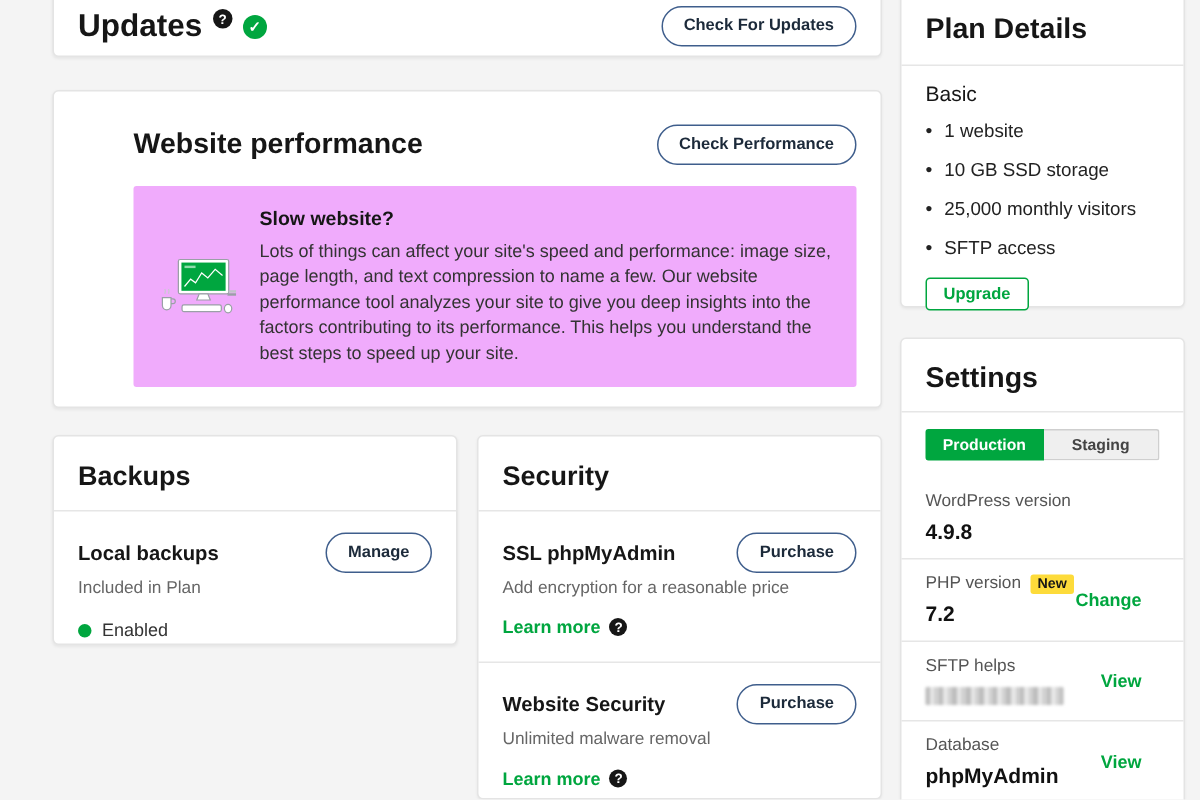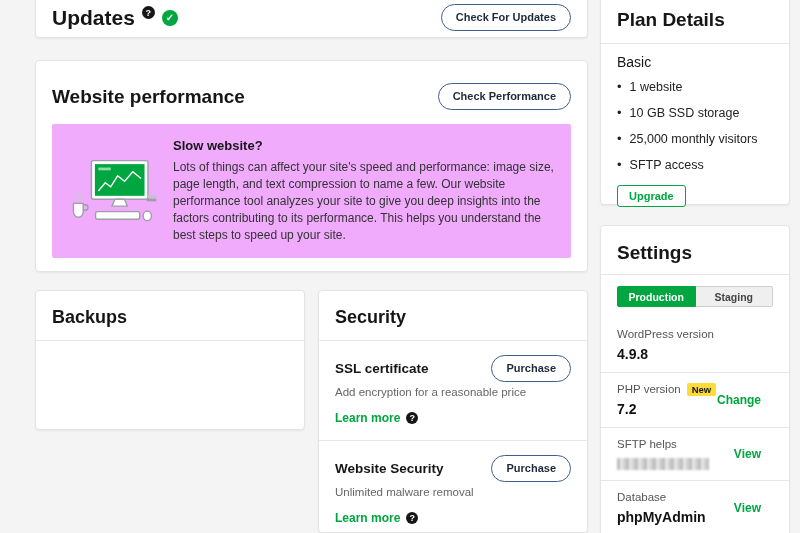--- a/index.html
+++ b/index.html
@@ -22,21 +22,21 @@
 
   
   .updates-card{left:35px;top:-42px;width:553px;height:80px;display:flex;align-items:flex-end;
                 padding:0 16px 6px;}
   .updates-card .row{display:flex;justify-content:space-between;align-items:center;width:100%;}
   .title-row{display:flex;align-items:center;gap:7px;}
   .updates-card h2{font-size:21px;}
   .title-row .help-icon{margin-top:-10px;}
 
   
-  .perf-card{left:35px;top:60px;width:553px;height:212px;}
+  .perf-card{left:35px;top:60px;width:553px;height:212px;padding-left:37px;}
   .card-head{display:flex;justify-content:space-between;align-items:center;padding:22px 16px 14px;}
   .card-head h2{font-size:19px;}
   .promo{margin:0 16px;background:#f0abfc;border-radius:2px;display:flex;gap:14px;
          padding:14px 16px;align-items:center;height:106px;}
   .promo-text{max-width:382px;}
   .promo-heading{font-weight:700;font-size:13px;margin-bottom:6px;color:#161616;}
   .promo-text p{margin:0;font-size:12px;line-height:17px;color:#333;}
 
   
   .backups-card{left:35px;top:290px;width:270px;height:140px;}
@@ -127,30 +127,41 @@
         <p>Lots of things can affect your site's speed and performance: image size, page length, and text compression to name a few. Our website performance tool analyzes your site to give you deep insights into the factors contributing to its performance. This helps you understand the best steps to speed up your site.</p>
       </div>
     </div>
   </section>
 
   <section class="card backups-card">
     <div class="card-head-sm">
       <h3>Backups</h3>
     </div>
     <div class="divider"></div>
+    <div class="card-body">
+      <div class="item-row">
+        <div class="item-name">Local backups</div>
+        <button class="btn-outline">Manage</button>
+      </div>
+      <div class="item-sub">Included in Plan</div>
+      <div class="status-row">
+        <span class="dot"></span>
+        <span>Enabled</span>
+      </div>
+    </div>
   </section>
 
   <section class="card security-card">
     <div class="card-head-sm">
       <h3>Security</h3>
     </div>
     <div class="divider"></div>
     <div class="card-body">
       <div class="item-row">
-        <div class="item-name">SSL certificate</div>
+        <div class="item-name">SSL phpMyAdmin</div>
         <button class="btn-outline">Purchase</button>
       </div>
       <div class="item-sub">Add encryption for a reasonable price</div>
       <span class="learn-more">
         <span>Learn more</span>
         <span class="help-icon">?</span>
       </span>
     </div>
     <div class="divider"></div>
     <div class="card-body">

